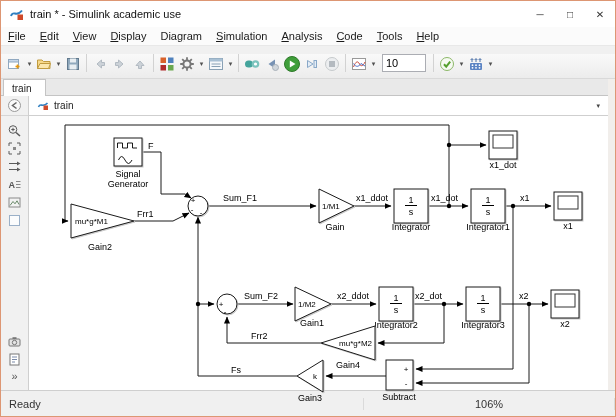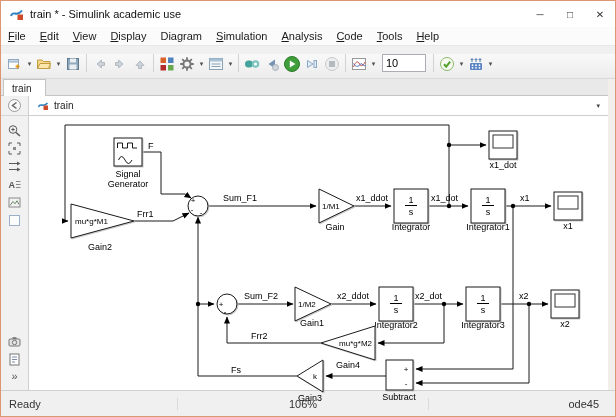--- a/index.html
+++ b/index.html
@@ -458,18 +458,15 @@
     </div>
   </div>
 
   <div class="statusbar">
     <div class="status-left">
         <span>Ready</span>
       </div>
     <div class="status-mid">
         <span>106%</span>
       </div>
-    <div class="status-right">
-        <span>ode45</span>
-      </div>
   </div>
 
 </div>
 
 </body></html>

